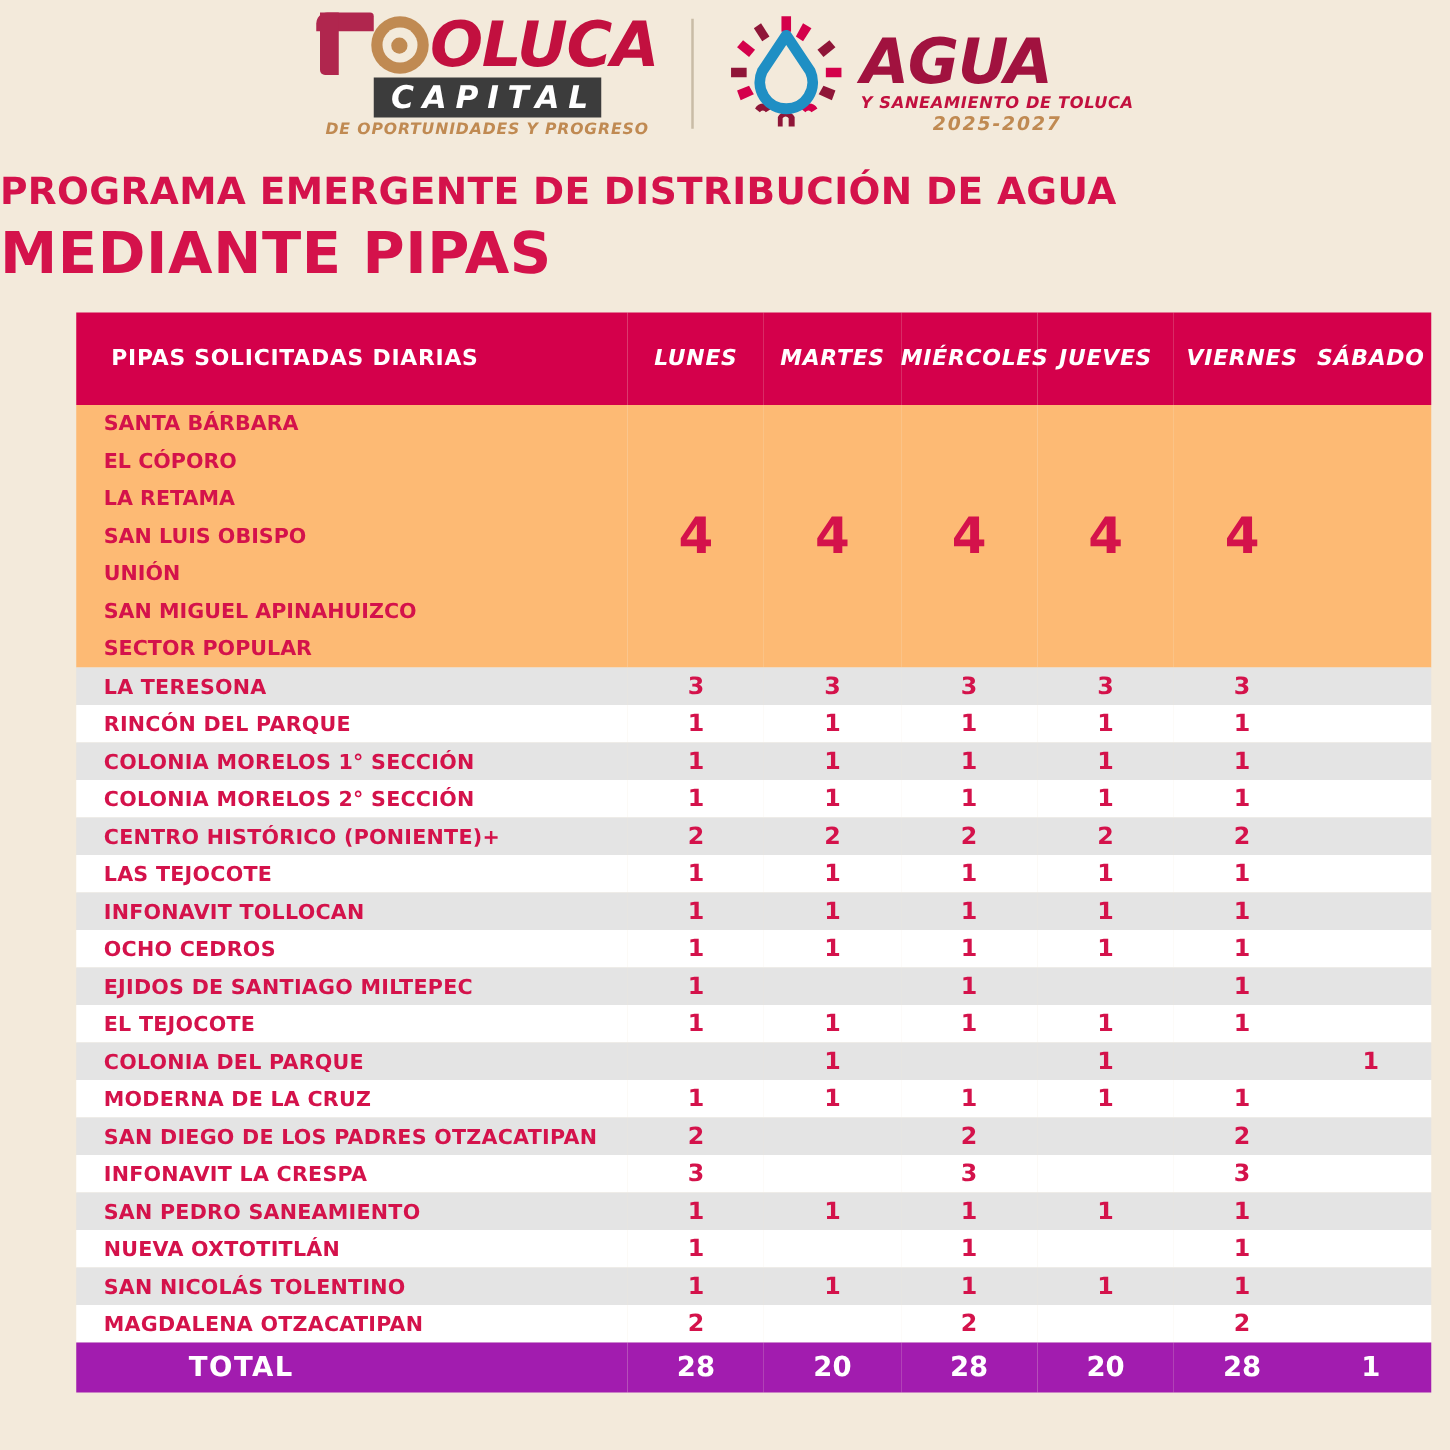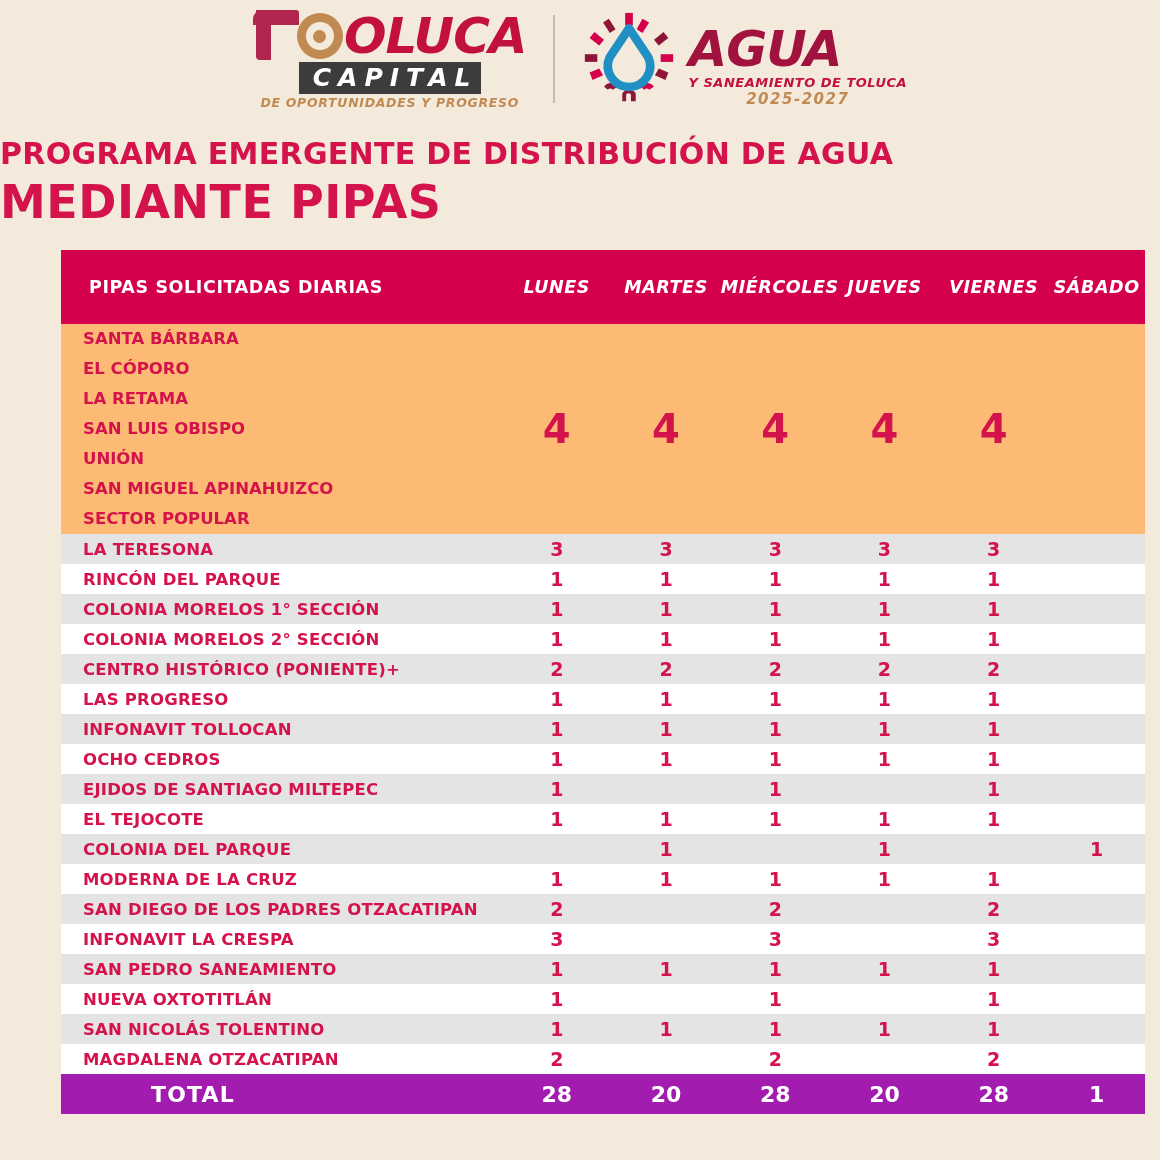--- a/index.html
+++ b/index.html
@@ -409,21 +409,21 @@
           <tr class="even">
             <td class="name">CENTRO HISTÓRICO (PONIENTE)+</td>
             <td class="val">2</td>
             <td class="val">2</td>
             <td class="val">2</td>
             <td class="val">2</td>
             <td class="val">2</td>
             <td class="val"></td>
           </tr>
           <tr class="odd">
-            <td class="name">LAS PROGRESO</td>
+            <td class="name">LAS TEJOCOTE</td>
             <td class="val">1</td>
             <td class="val">1</td>
             <td class="val">1</td>
             <td class="val">1</td>
             <td class="val">1</td>
             <td class="val"></td>
           </tr>
           <tr class="even">
             <td class="name">INFONAVIT TOLLOCAN</td>
             <td class="val">1</td>

